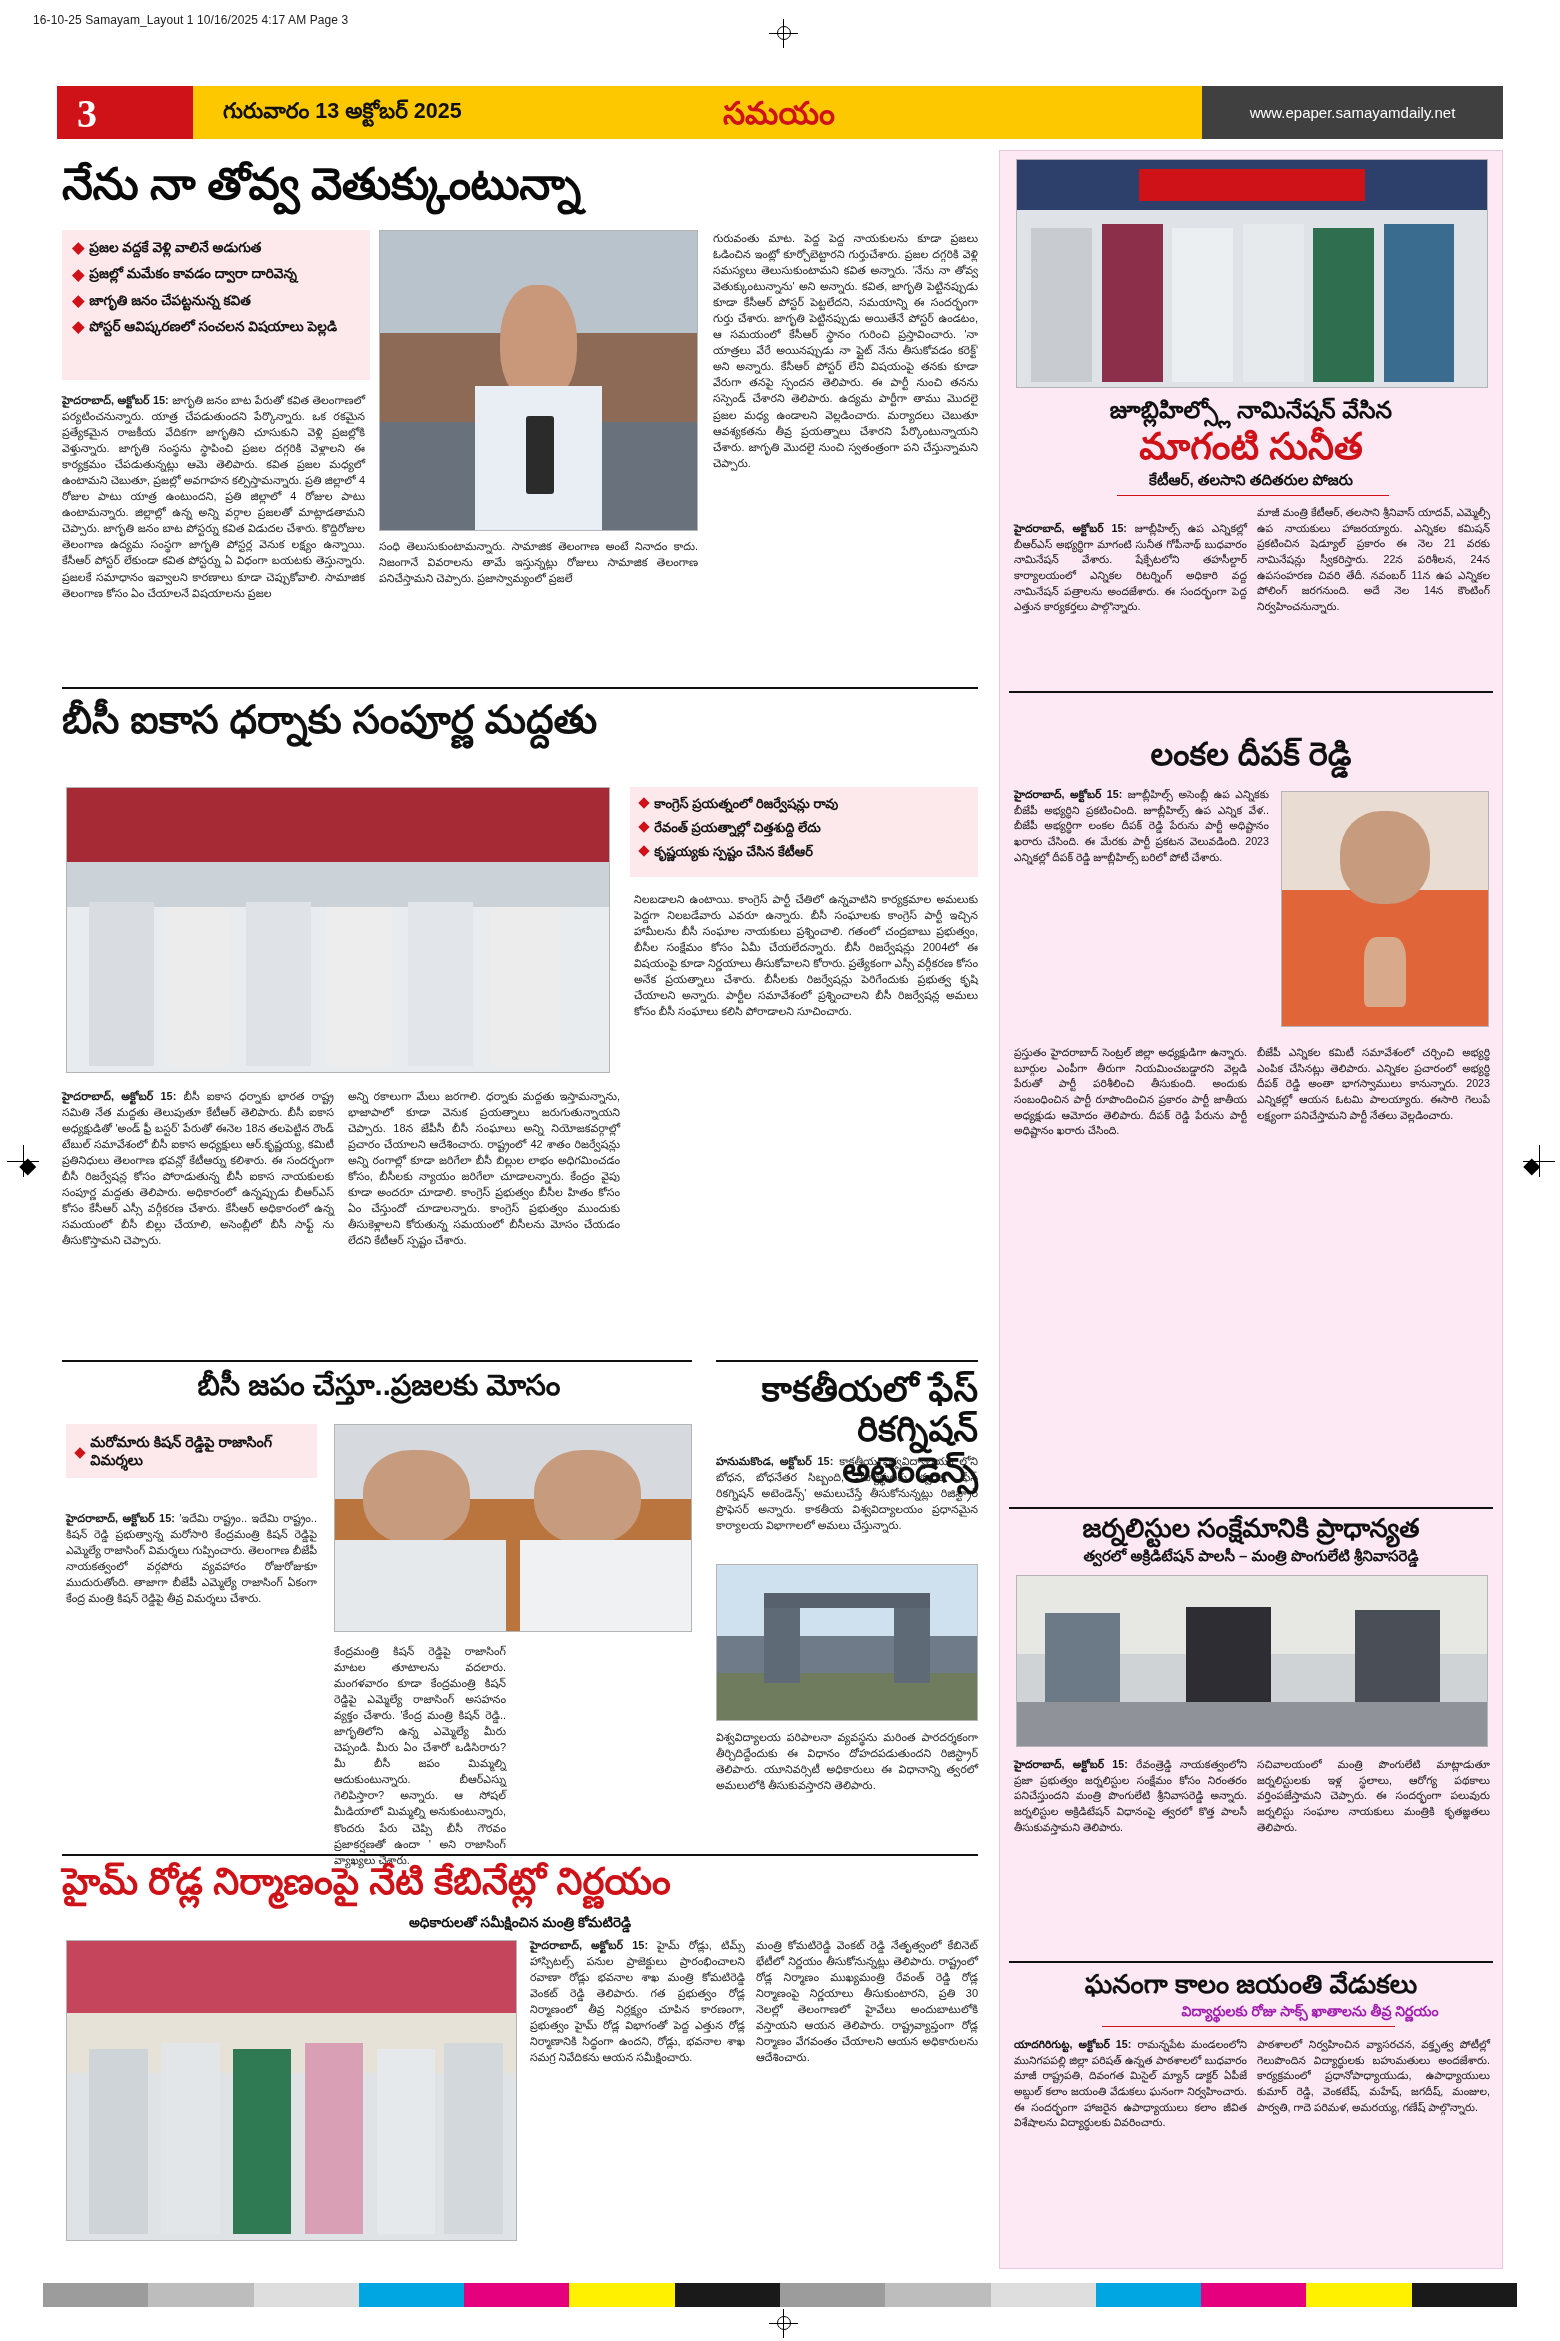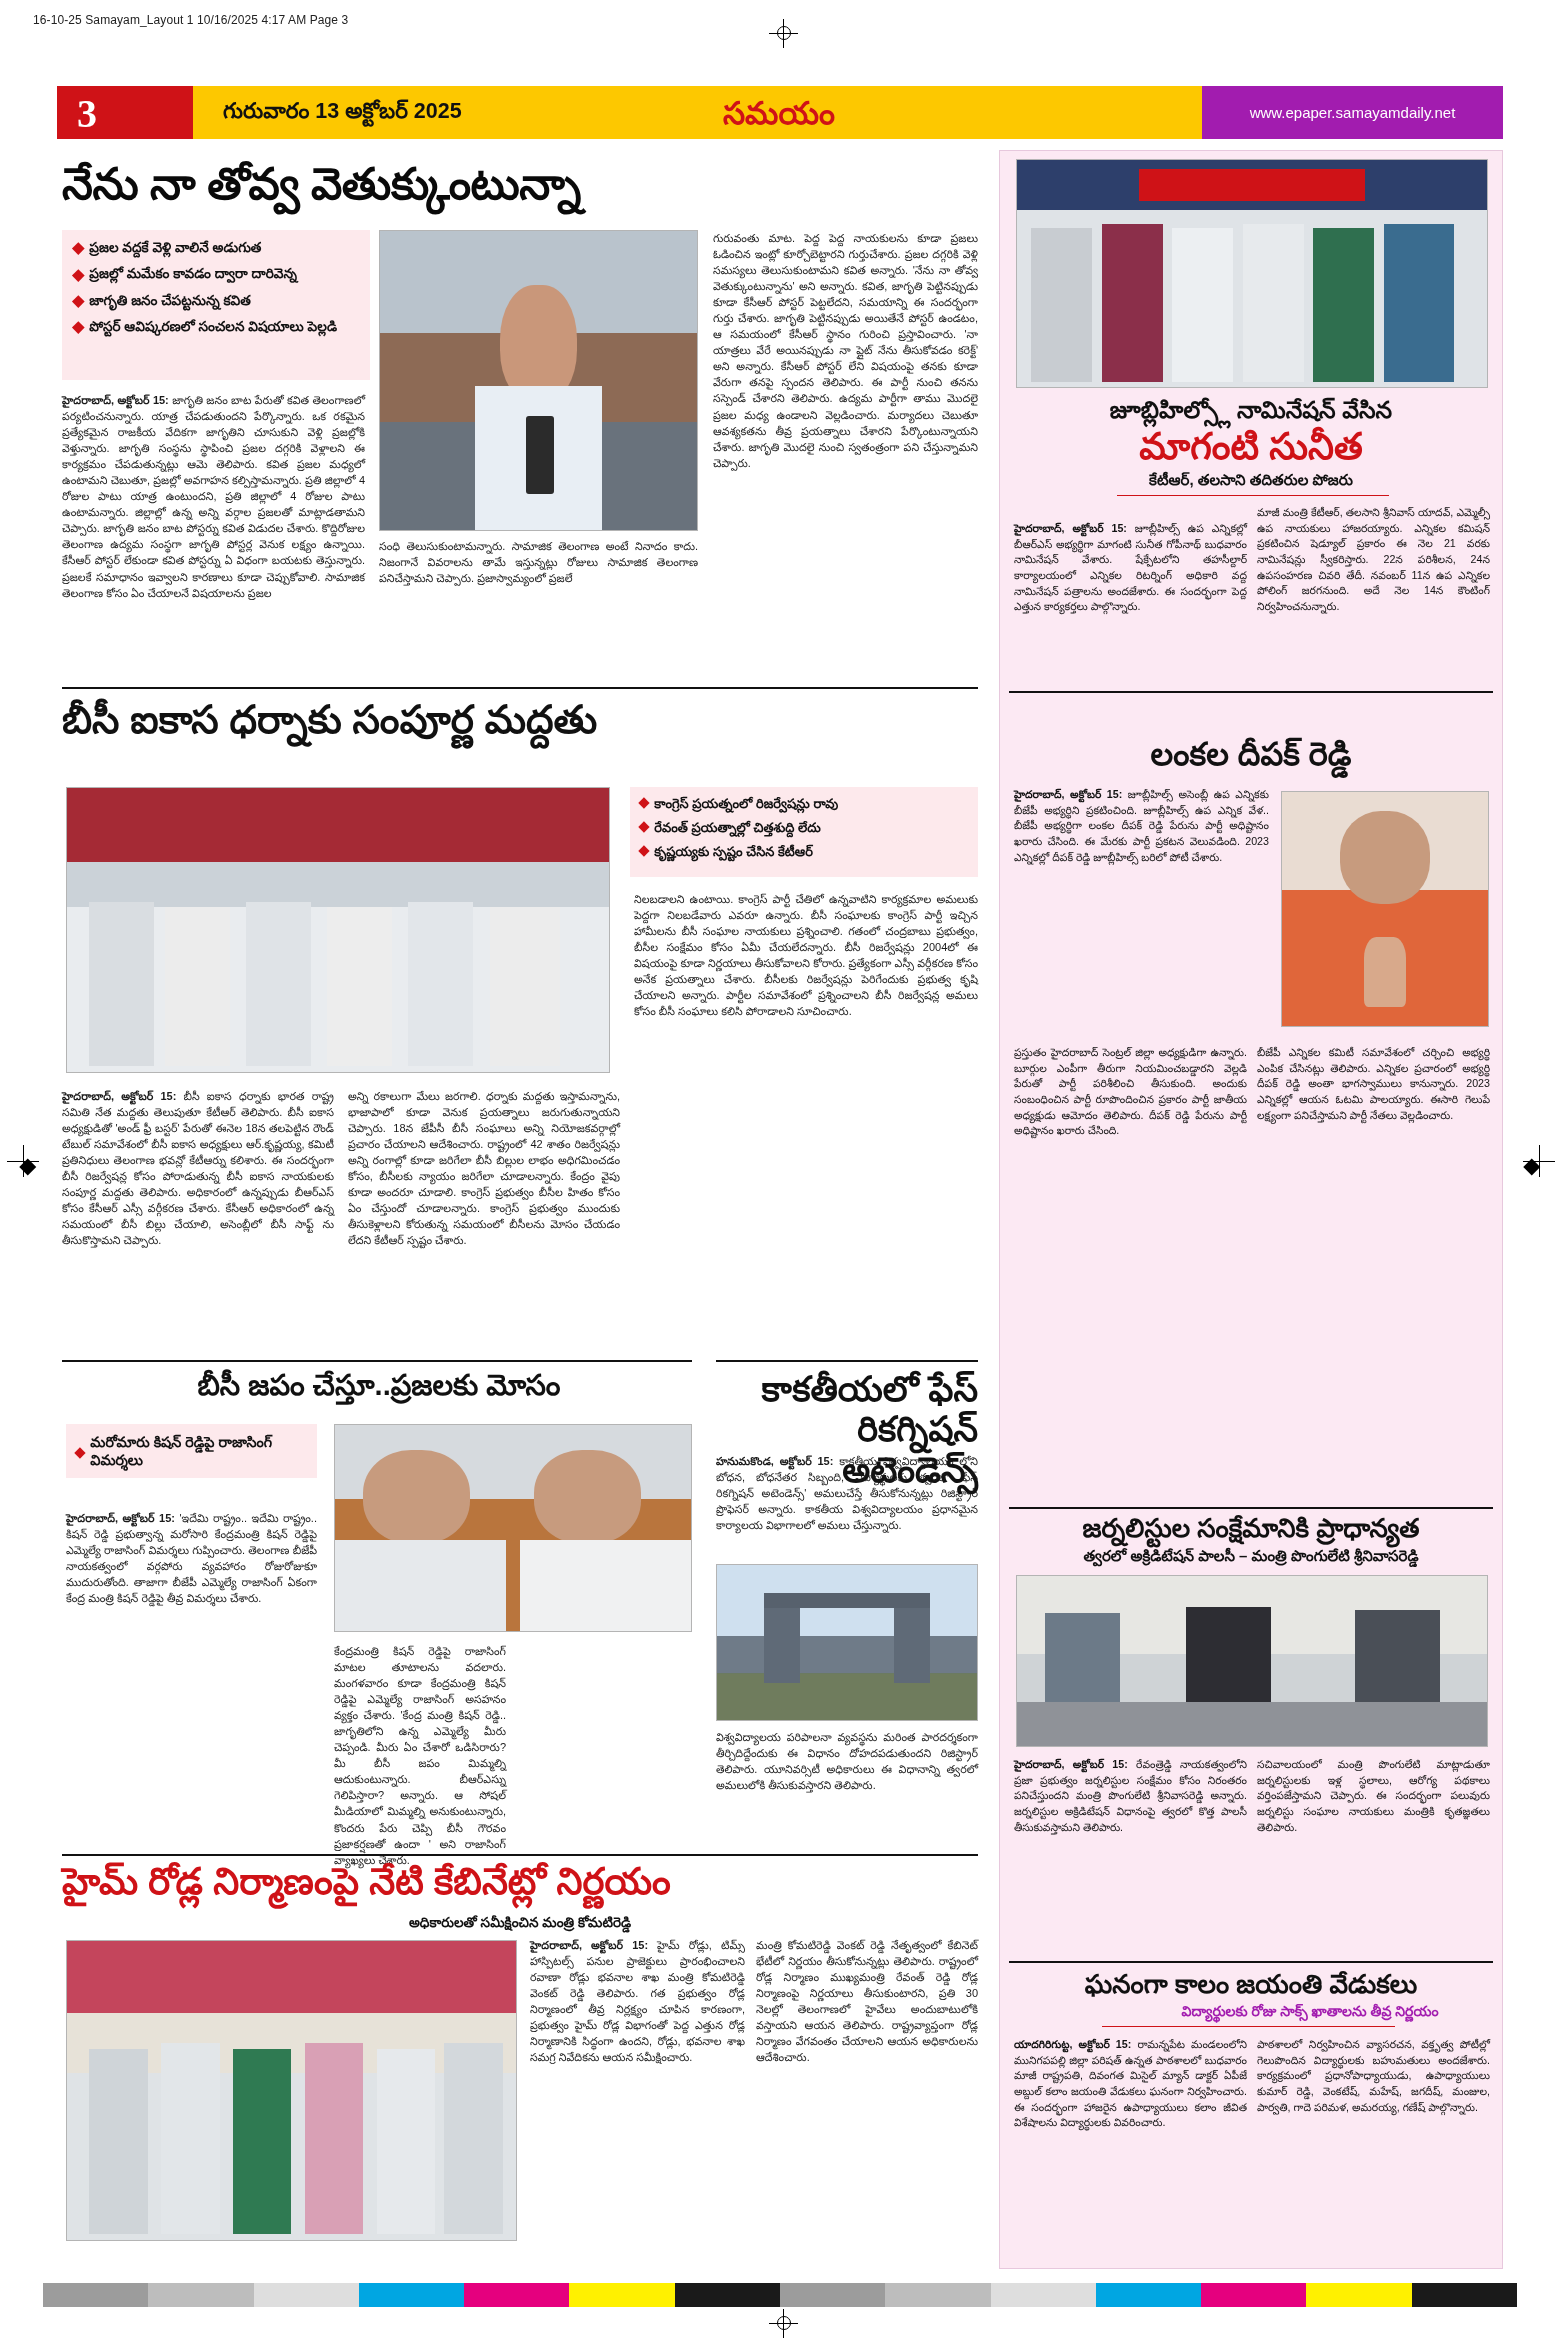--- a/index.html
+++ b/index.html
@@ -52,21 +52,21 @@
   .mast-yellow {
     position:absolute; left:136px; top:0; width:1009px; height:53px; background:#fdc800;
   }
   .mast-date {
     position:absolute; left:166px; top:13px; font-size:21.5px; font-weight:bold; color:#111;
   }
   .mast-title {
     position:absolute; left:666px; top:8.6px; font-size:31.5px; font-weight:bold; color:#cf1217;
   }
   .mast-web {
-    position:absolute; left:1145px; top:0; width:301px; height:53px; background:#a21caf;
+    position:absolute; left:1145px; top:0; width:301px; height:53px; background:#404040;
     color:#fff; font-size:15px; display:flex; align-items:center; justify-content:center;
   }
 
   
   .headline {
     font-family:"Liberation Sans", sans-serif;
     font-weight:bold; color:#111; line-height:1.12;
   }
   .tel { font-family:"Liberation Sans", sans-serif; }
   .body-col {

